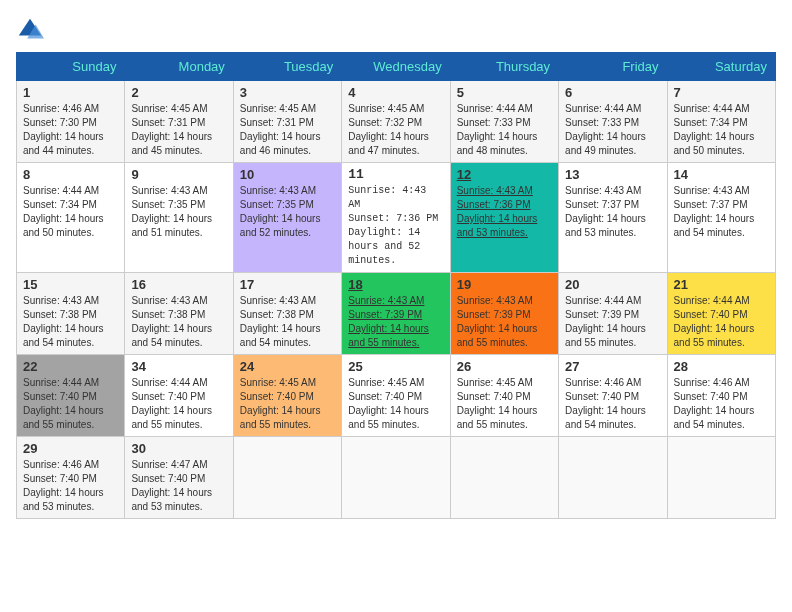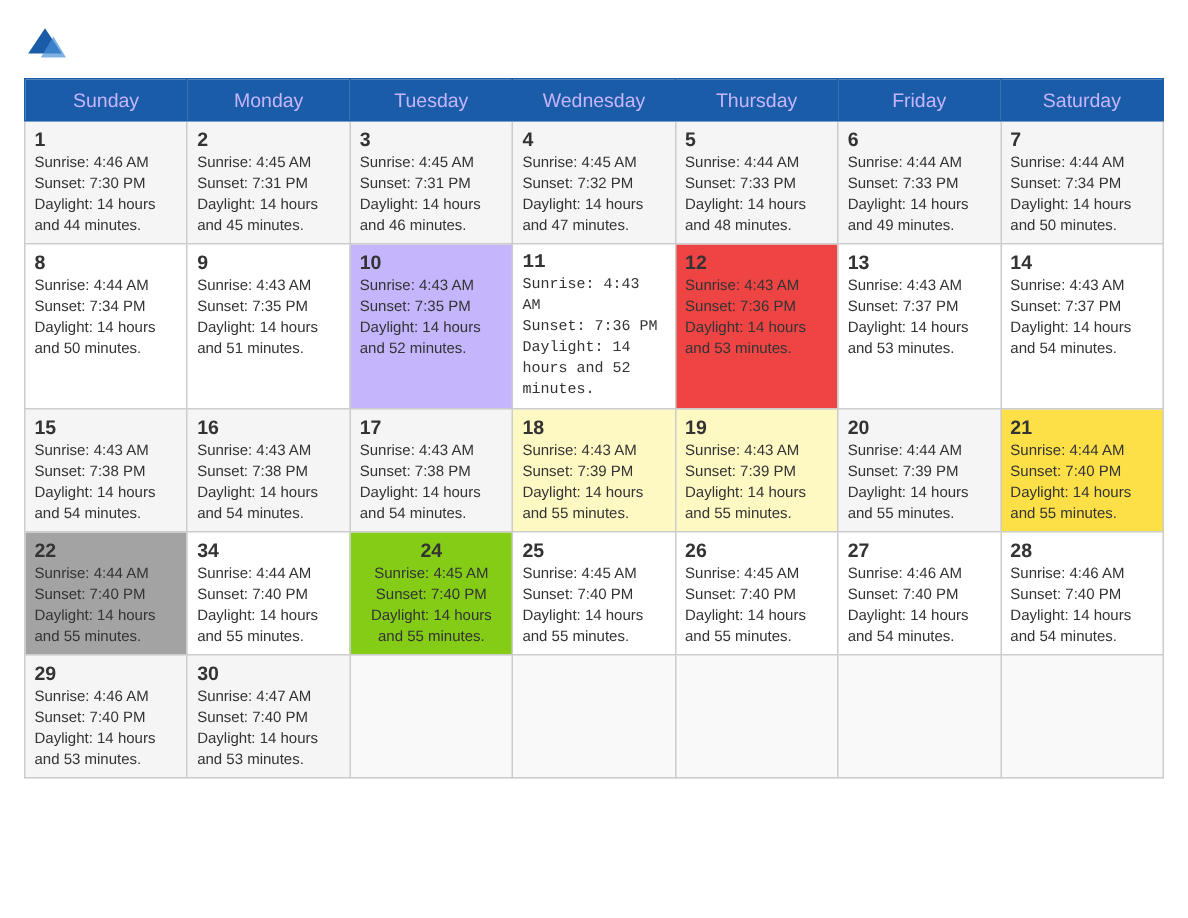--- a/index.html
+++ b/index.html
@@ -42,22 +42,22 @@
       font-size: 14px;
       color: #555;
     }
     .calendar {
       width: 100%;
       border-collapse: collapse;
       font-size: 11px;
     }
     .calendar th {
       background: #1a5ca8;
-      color: #c4b5fd;
-      text-align: center;
+      color: #5eead4;
+      text-align: right;
       padding: 6px 8px;
       font-size: 13px;
       font-weight: normal;
       border: 1px solid #1a5ca8;
     }
     .calendar td {
       border: 1px solid #ccc;
       vertical-align: top;
       padding: 4px 6px;
       width: calc(100% / 7);
@@ -159,21 +159,21 @@
         <span class="day-info">Sunrise: 4:43 AM<br>Sunset: 7:35 PM<br>Daylight: 14 hours and 51 minutes.</span>
       </td>
         <td style="background: #c4b5fd;">
         <span class="day-num">10</span>
         <span class="day-info">Sunrise: 4:43 AM<br>Sunset: 7:35 PM<br>Daylight: 14 hours and 52 minutes.</span>
       </td>
         <td style="background: rgb(255, 255, 255); font-family: Liberation Mono, monospace;">
         <span class="day-num">11</span>
         <span class="day-info">Sunrise: 4:43 AM<br>Sunset: 7:36 PM<br>Daylight: 14 hours and 52 minutes.</span>
       </td>
-        <td style="background: #ef4444;">
+        <td style="background: #14b8a6; text-decoration: underline;">
         <span class="day-num">12</span>
         <span class="day-info">Sunrise: 4:43 AM<br>Sunset: 7:36 PM<br>Daylight: 14 hours and 53 minutes.</span>
       </td>
         <td style="background: rgb(255, 255, 255);">
         <span class="day-num">13</span>
         <span class="day-info">Sunrise: 4:43 AM<br>Sunset: 7:37 PM<br>Daylight: 14 hours and 53 minutes.</span>
       </td>
         <td style="background: rgb(255, 255, 255);">
         <span class="day-num">14</span>
         <span class="day-info">Sunrise: 4:43 AM<br>Sunset: 7:37 PM<br>Daylight: 14 hours and 54 minutes.</span>
@@ -185,25 +185,25 @@
         <span class="day-info">Sunrise: 4:43 AM<br>Sunset: 7:38 PM<br>Daylight: 14 hours and 54 minutes.</span>
       </td>
         <td style="background: rgb(245, 245, 245);">
         <span class="day-num">16</span>
         <span class="day-info">Sunrise: 4:43 AM<br>Sunset: 7:38 PM<br>Daylight: 14 hours and 54 minutes.</span>
       </td>
         <td style="background: rgb(245, 245, 245);">
         <span class="day-num">17</span>
         <span class="day-info">Sunrise: 4:43 AM<br>Sunset: 7:38 PM<br>Daylight: 14 hours and 54 minutes.</span>
       </td>
-        <td style="background: #fef9c3;">
+        <td style="background: #22c55e; text-decoration: underline;">
         <span class="day-num">18</span>
         <span class="day-info">Sunrise: 4:43 AM<br>Sunset: 7:39 PM<br>Daylight: 14 hours and 55 minutes.</span>
       </td>
-        <td style="background: #fef9c3; margin-left: 24px;">
+        <td style="background: #f97316; margin-left: 24px;">
         <span class="day-num">19</span>
         <span class="day-info">Sunrise: 4:43 AM<br>Sunset: 7:39 PM<br>Daylight: 14 hours and 55 minutes.</span>
       </td>
         <td style="background: rgb(245, 245, 245);">
         <span class="day-num">20</span>
         <span class="day-info">Sunrise: 4:44 AM<br>Sunset: 7:39 PM<br>Daylight: 14 hours and 55 minutes.</span>
       </td>
         <td style="background: #fde047;">
         <span class="day-num">21</span>
         <span class="day-info">Sunrise: 4:44 AM<br>Sunset: 7:40 PM<br>Daylight: 14 hours and 55 minutes.</span>
@@ -211,21 +211,21 @@
       </tr>
       <tr style="background: rgb(255, 255, 255);">
         <td style="background: #a3a3a3;">
         <span class="day-num">22</span>
         <span class="day-info">Sunrise: 4:44 AM<br>Sunset: 7:40 PM<br>Daylight: 14 hours and 55 minutes.</span>
       </td>
         <td style="background: rgb(255, 255, 255);">
         <span class="day-num">34</span>
         <span class="day-info">Sunrise: 4:44 AM<br>Sunset: 7:40 PM<br>Daylight: 14 hours and 55 minutes.</span>
       </td>
-        <td style="background: #84cc16; text-align: center;">
+        <td style="background: #fdba74;">
         <span class="day-num">24</span>
         <span class="day-info">Sunrise: 4:45 AM<br>Sunset: 7:40 PM<br>Daylight: 14 hours and 55 minutes.</span>
       </td>
         <td style="background: rgb(255, 255, 255);">
         <span class="day-num">25</span>
         <span class="day-info">Sunrise: 4:45 AM<br>Sunset: 7:40 PM<br>Daylight: 14 hours and 55 minutes.</span>
       </td>
         <td style="background: rgb(255, 255, 255);">
         <span class="day-num">26</span>
         <span class="day-info">Sunrise: 4:45 AM<br>Sunset: 7:40 PM<br>Daylight: 14 hours and 55 minutes.</span>

